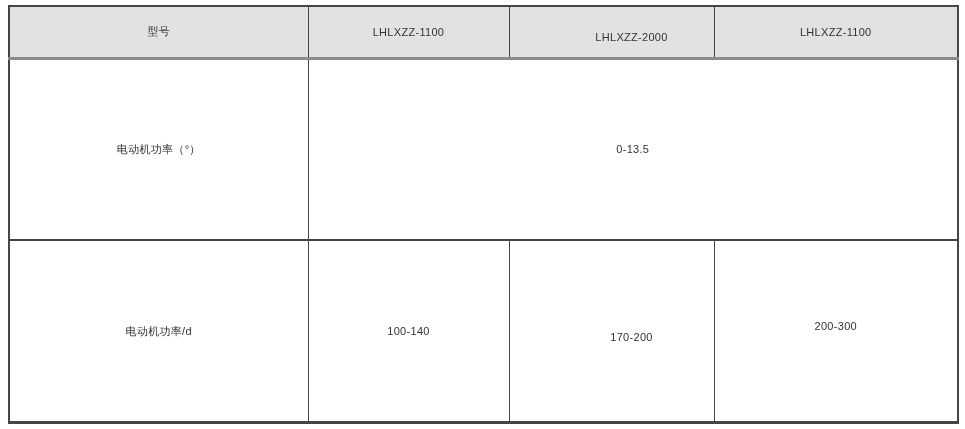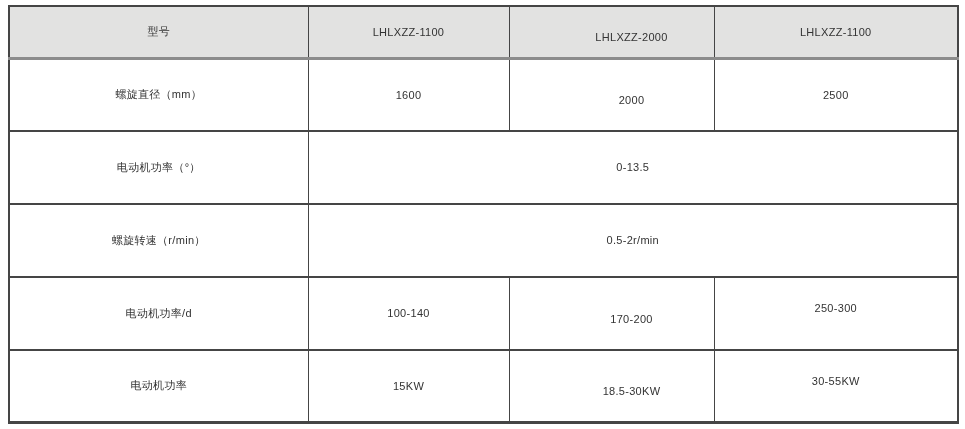--- a/index.html
+++ b/index.html
@@ -66,39 +66,23 @@
   <thead>
     <tr>
       <th>型号</th>
       <th>LHLXZZ-1100</th>
       <th class="shift-down">LHLXZZ-2000</th>
       <th>LHLXZZ-1100</th>
     </tr>
   </thead>
   <tbody>
     <tr>
-      <td>螺旋直径（mm）</td>
-      <td>1600</td>
-      <td class="shift-down">2000</td>
-      <td>2500</td>
-    </tr>
-    <tr>
       <td>电动机功率（°）</td>
       <td colspan="3">0-13.5</td>
-    </tr>
-    <tr>
-      <td>螺旋转速（r/min）</td>
-      <td colspan="3">0.5-2r/min</td>
     </tr>
     <tr>
       <td>电动机功率/d</td>
       <td>100-140</td>
       <td class="shift-down">170-200</td>
-      <td class="shift-up">250-300</td>
-    </tr>
-    <tr>
-      <td>电动机功率</td>
-      <td>15KW</td>
-      <td class="shift-down">18.5-30KW</td>
-      <td class="shift-up">30-55KW</td>
+      <td class="shift-up">200-300</td>
     </tr>
   </tbody>
 </table>
 
 </body></html>

